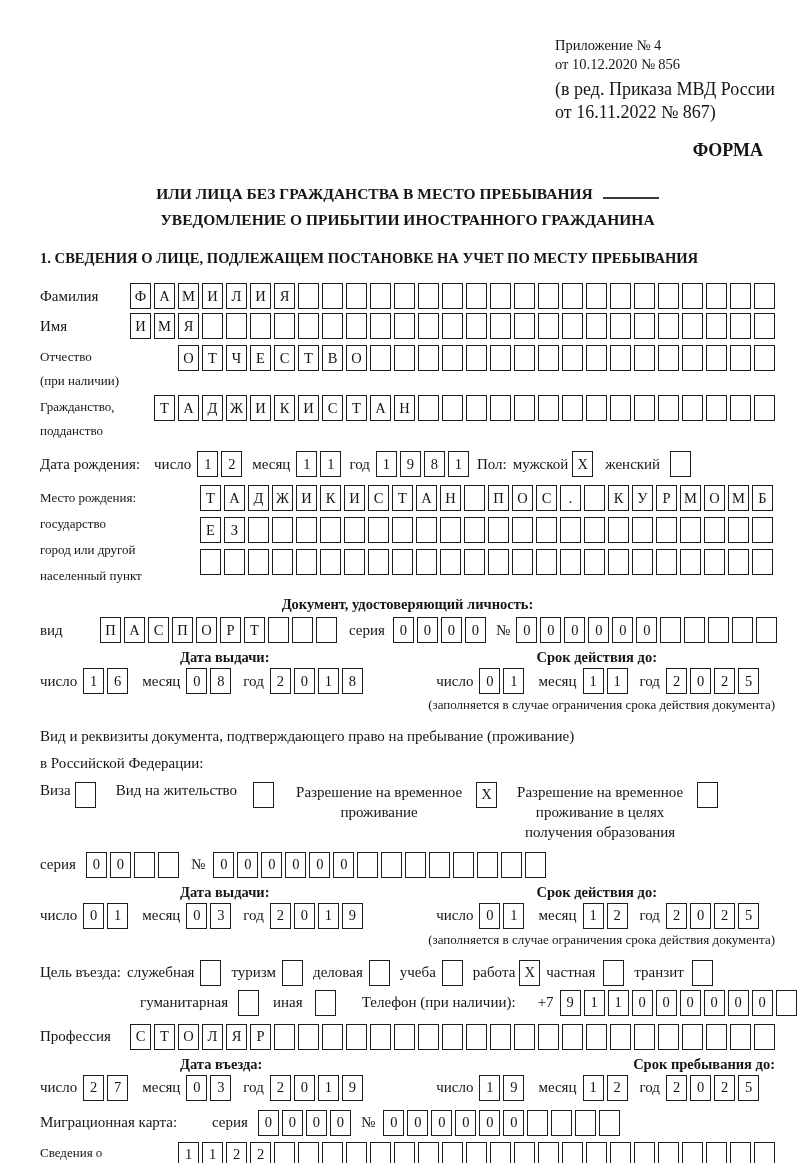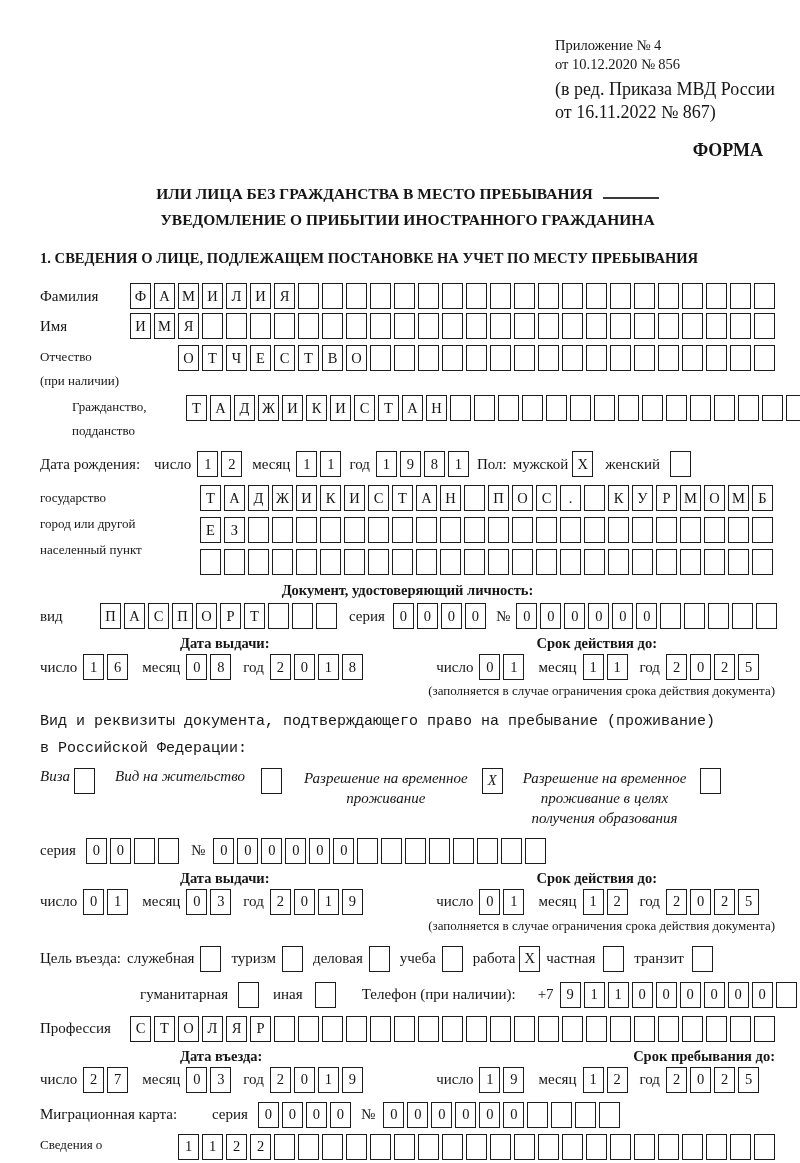--- a/index.html
+++ b/index.html
@@ -23,23 +23,23 @@
   .lblcol{flex:none;}
   .lblcol .lln{font-size:13px;line-height:24px;}
   .cellrow{display:inline-flex;gap:3px;flex:none;}
   .cell{box-sizing:border-box;flex:none;width:21px;height:26px;border:1.6px solid #1d1d1d;
         display:inline-flex;align-items:center;justify-content:center;font-size:14.5px;background:#fff;}
   .stack{display:flex;flex-direction:column;gap:6px;}
   
   .midhead{text-align:center;font-weight:bold;font-size:14.5px;margin-top:7px;}
   .subhead{display:flex;font-weight:bold;font-size:14.5px;margin-top:6px;}
   .note{font-size:13px;text-align:right;margin-top:3px;}
-  .intro{font-size:15px;margin-top:10px;line-height:1.75;font-family:Liberation Mono, monospace;}
+  .intro{font-size:15px;margin-top:10px;line-height:1.75;}
   
-  .opts{display:flex;align-items:flex-start;margin-top:6px;font-style:italic;}
+  .opts{display:flex;align-items:flex-start;margin-top:6px;}
   .opt-label{font-size:15px;}
   .opt-label.multi{text-align:center;line-height:20px;}
   .dg{display:inline-flex;align-items:center;gap:6px;}
 </style>
 </head>
 <body>
 
 <div class="page">
 
   <div class="appendix">
@@ -152,21 +152,21 @@
         <span class="cell"></span>
         <span class="cell"></span>
         <span class="cell"></span>
         <span class="cell"></span>
         <span class="cell"></span>
         <span class="cell"></span>
       </span>
   </div>
 
   <div class="row top" style="margin-top:2px;">
-    <span class="lblcol" style="width:114px;margin-left:32px;">
+    <span class="lblcol" style="width:114px;">
       <div class="lln">Гражданство,</div>
       <div class="lln">подданство</div>
     </span>
     <span class="cellrow">
         <span class="cell">Т</span>
         <span class="cell">А</span>
         <span class="cell">Д</span>
         <span class="cell">Ж</span>
         <span class="cell">И</span>
         <span class="cell">К</span>
@@ -224,20 +224,21 @@
         <span class="cell">X</span>
       </span>
     <span class="lbl" style="margin-left:12px;">женский</span>
     <span class="cellrow" style="margin-left:10px;">
         <span class="cell"></span>
       </span>
   </div>
 
   <div class="row top" style="margin-top:8px;">
     <span class="lblcol" style="width:160px;">
+      <div class="lln" style="line-height:26px;">Место рождения:</div>
       <div class="lln" style="line-height:26px;">государство</div>
       <div class="lln" style="line-height:26px;">город или другой</div>
       <div class="lln" style="line-height:26px;">населенный пункт</div>
     </span>
     <span class="stack">
       <span class="cellrow">
           <span class="cell">Т</span>
           <span class="cell">А</span>
           <span class="cell">Д</span>
           <span class="cell">Ж</span>
@@ -535,21 +536,21 @@
     <span class="lbl" style="margin-left:6px;">частная</span>
     <span class="cellrow" style="margin-left:8px;">
         <span class="cell"></span>
       </span>
     <span class="lbl" style="margin-left:10px;">транзит</span>
     <span class="cellrow" style="margin-left:8px;">
         <span class="cell"></span>
       </span>
   </div>
 
-  <div class="row" style="margin-top:10px;">
+  <div class="row" style="margin-top:4px;">
     <span class="lbl" style="margin-left:100px;">гуманитарная</span>
     <span class="cellrow" style="margin-left:10px;">
         <span class="cell"></span>
       </span>
     <span class="lbl" style="margin-left:14px;">иная</span>
     <span class="cellrow" style="margin-left:12px;">
         <span class="cell"></span>
       </span>
     <span class="lbl" style="margin-left:26px;">Телефон (при наличии):</span>
     <span class="lbl" style="margin-left:22px;">+7</span>

